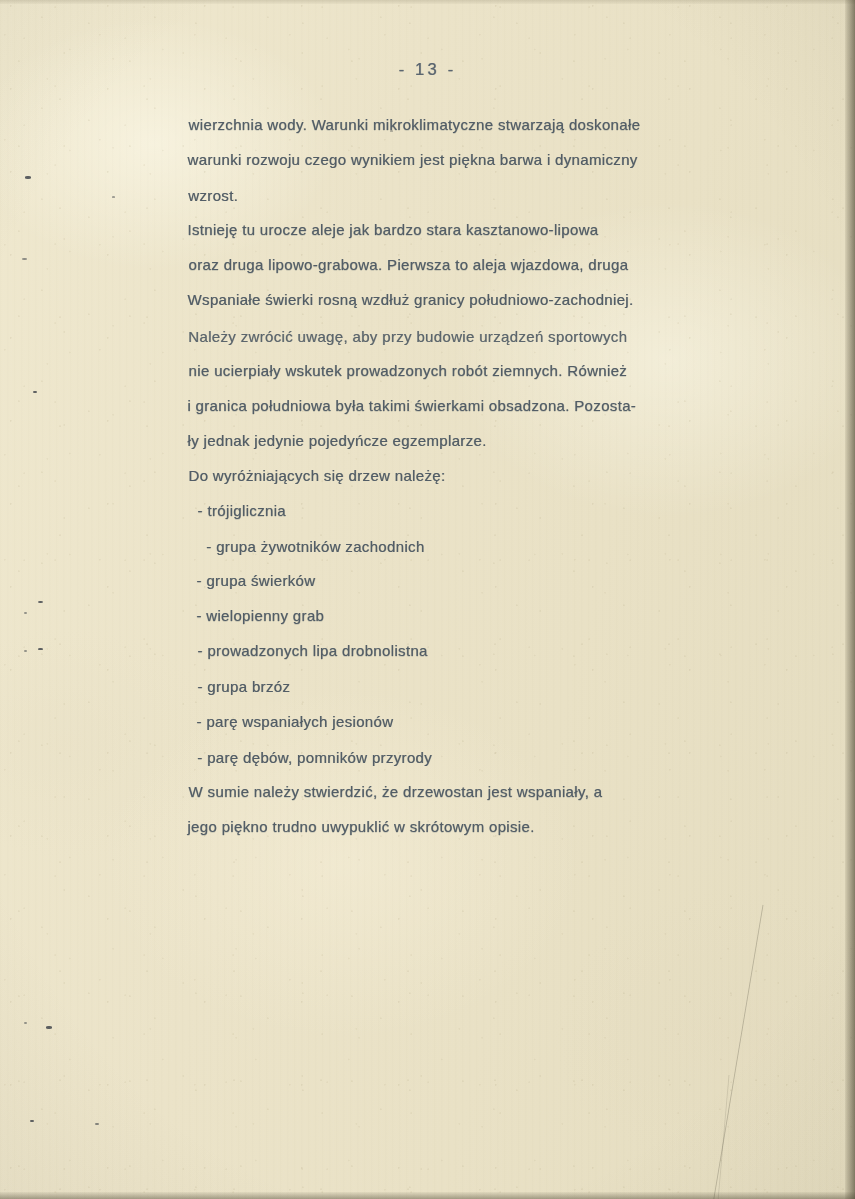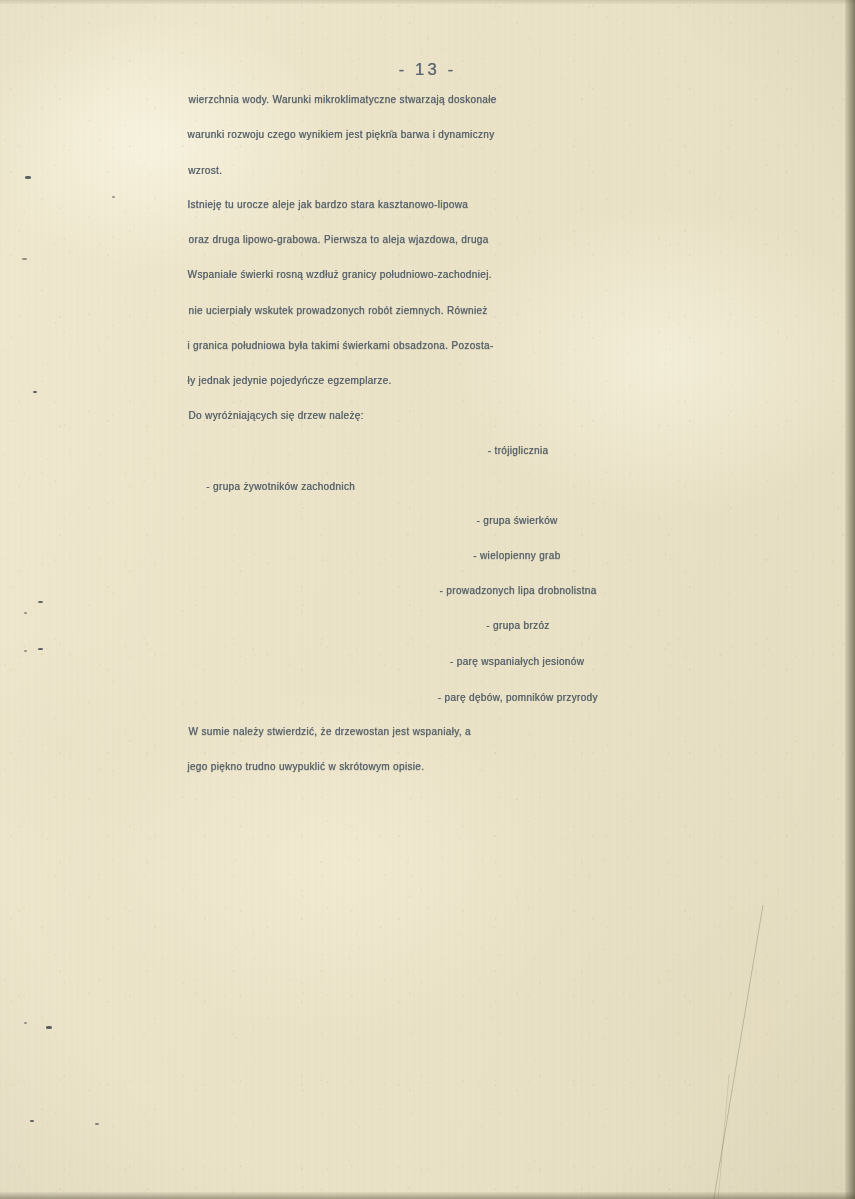--- a/index.html
+++ b/index.html
@@ -132,39 +132,39 @@
     left: 0;
     width: 855px;
     text-align: center;
     font-size: 16.5px;
     letter-spacing: 3.2px;
     color: #5a6570;
   }
 
   .body {
     position: absolute;
-    top: 82px;
+    top: 107px;
     left: 188px;
     width: 650px;
-    font-size: 10px;
+    font-size: 15px;
     line-height: 35.1px;
     letter-spacing: 0.34px;
     white-space: nowrap;
   }
 
   .line { display: block; height: 35.1px; }
 
   
   .j1 { transform: translate(0.6px, 0.3px); }
   .j2 { transform: translate(-0.4px, -0.2px); }
   .j3 { transform: translate(0.3px, 0.5px); }
   .j4 { transform: translate(-0.6px, 0.2px); }
   .j5 { transform: translate(0.5px, -0.3px); }
 
-  .list-item  { padding-left: 9px; text-align: center; }
+  .list-item  { padding-left: 9px; }
   .list-item-deep { padding-left: 18px; }
 
   .fade-soft { opacity: .93; }
 </style>
 </head>
 <body>
 
 <div class="scan">
 
   <div class="grain"></div>
@@ -190,20 +190,21 @@
 
     <div class="page-number">-  13  -</div>
 
     <div class="body">
       <span class="line j1">wierzchnia wody. Warunki mikroklimatyczne stwarzają doskonałe</span>
       <span class="line j2">warunki rozwoju czego wynikiem jest piękna barwa i dynamiczny</span>
       <span class="line j3">wzrost.</span>
       <span class="line j4">Istnieję tu urocze aleje jak bardzo stara kasztanowo-lipowa</span>
       <span class="line j1">oraz druga lipowo-grabowa. Pierwsza to aleja wjazdowa, druga</span>
       <span class="line j2">Wspaniałe świerki rosną wzdłuż granicy południowo-zachodniej.</span>
+      <span class="line j3 fade-soft">Należy zwrócić uwagę, aby przy budowie urządzeń sportowych</span>
       <span class="line j1">nie ucierpiały wskutek prowadzonych robót ziemnych. Również</span>
       <span class="line j4">i granica południowa była takimi świerkami obsadzona. Pozosta-</span>
       <span class="line j2">ły jednak jedynie pojedyńcze egzemplarze.</span>
       <span class="line j5">Do wyróżniających się drzew należę:</span>
 
       <span class="line j1 list-item">- trójiglicznia</span>
       <span class="line j3 list-item-deep">- grupa żywotników zachodnich</span>
       <span class="line j2 list-item">- grupa świerków</span>
       <span class="line j4 list-item">- wielopienny grab</span>
       <span class="line j1 list-item">- prowadzonych lipa drobnolistna</span>

